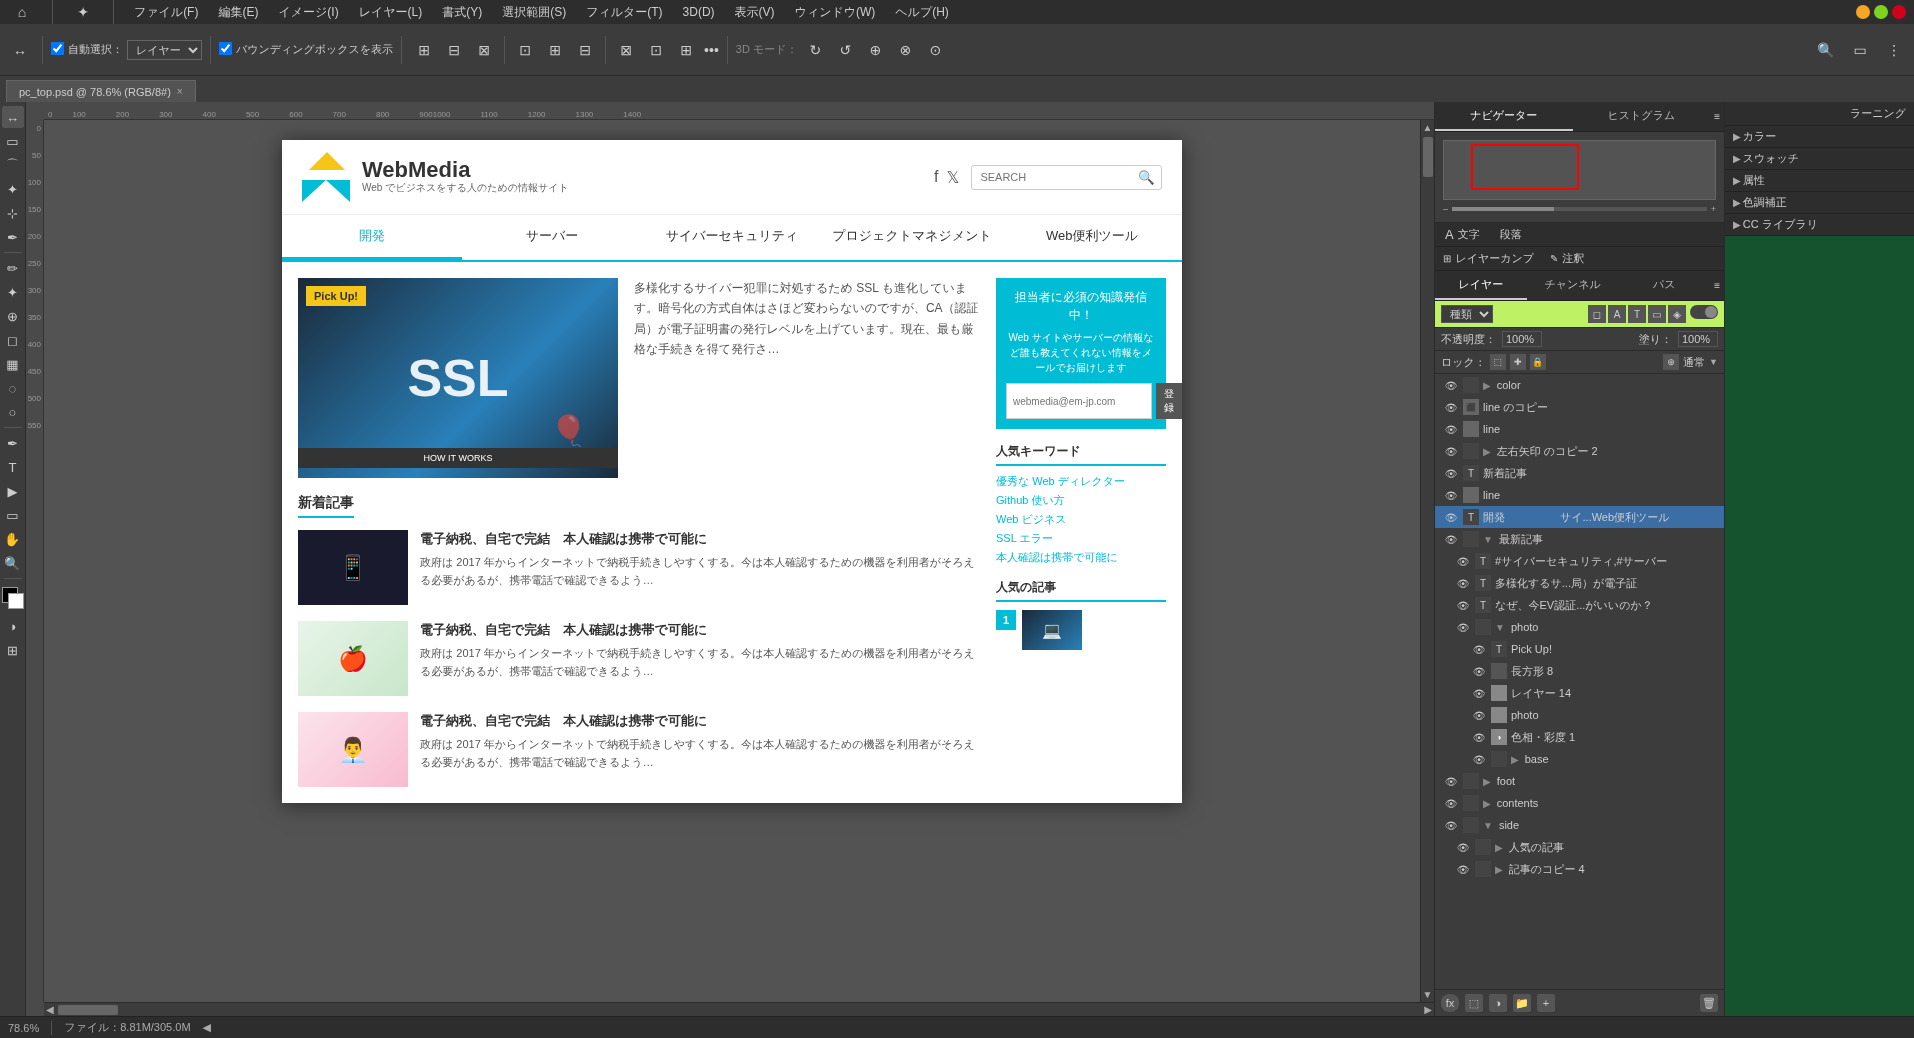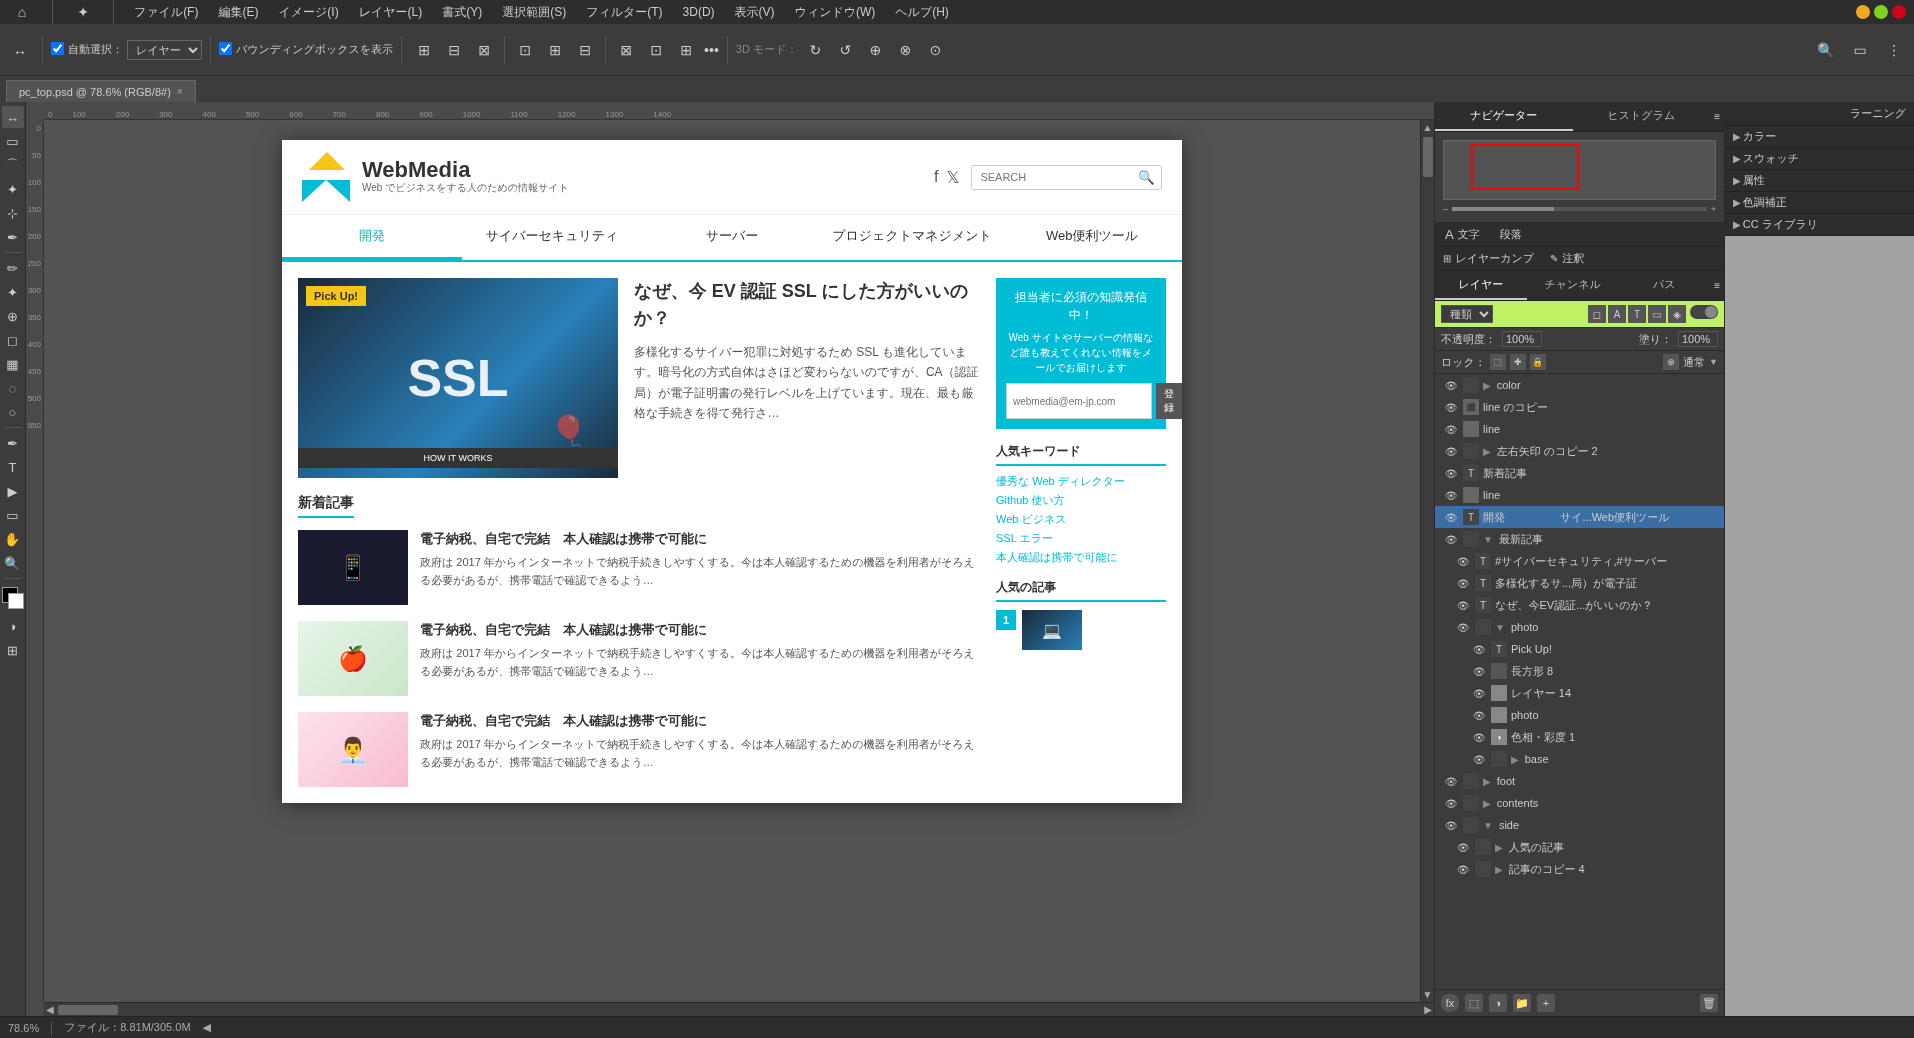--- a/index.html
+++ b/index.html
@@ -249,21 +249,21 @@
         <div class="ruler-h" style="flex:1;height:18px;background:#4a4a4a;border-bottom:1px solid #333;display:flex;align-items:flex-end;padding:0 4px;overflow:hidden;">
           <span style="font-size:8px;color:#999;margin-right:20px;">0</span>
           <span style="font-size:8px;color:#999;margin-right:30px;">100</span>
           <span style="font-size:8px;color:#999;margin-right:30px;">200</span>
           <span style="font-size:8px;color:#999;margin-right:30px;">300</span>
           <span style="font-size:8px;color:#999;margin-right:30px;">400</span>
           <span style="font-size:8px;color:#999;margin-right:30px;">500</span>
           <span style="font-size:8px;color:#999;margin-right:30px;">600</span>
           <span style="font-size:8px;color:#999;margin-right:30px;">700</span>
           <span style="font-size:8px;color:#999;margin-right:30px;">800</span>
-          <span style="font-size:8px;color:#999;margin-right:30px;">900</span>
+          <span style="font-size:8px;color:#999;">900</span>
           <span style="font-size:8px;color:#999;margin-right:30px;">1000</span>
           <span style="font-size:8px;color:#999;margin-right:30px;">1100</span>
           <span style="font-size:8px;color:#999;margin-right:30px;">1200</span>
           <span style="font-size:8px;color:#999;margin-right:30px;">1300</span>
           <span style="font-size:8px;color:#999;">1400</span>
         </div>
       </div>
       <div class="ruler-side-area">
         <div class="ruler-v" style="display:flex;flex-direction:column;align-items:flex-end;padding:4px 2px;gap:18px;font-size:8px;color:#999;">
           <span>0</span>
@@ -304,22 +304,22 @@
                 </div>
                 <div class="site-search">
                   <input type="text" placeholder="SEARCH" style="">
                   <button>🔍</button>
                 </div>
               </div>
             </div>
 
             <div class="site-nav">
               <div class="nav-item active">開発</div>
+              <div class="nav-item">サーバー</div>
               <div class="nav-item">サイバーセキュリティ</div>
-              <div class="nav-item">サーバー</div>
               <div class="nav-item">プロジェクトマネジメント</div>
               <div class="nav-item">Web便利ツール</div>
             </div>
 
             <div class="site-main">
               <div class="site-content">
 
                 <div class="hero">
                   <div class="hero-content">
                     <div style="position:relative;flex-shrink:0;">
@@ -327,21 +327,20 @@
                       <div class="hero-image">
                         <div style="position:absolute;inset:0;background:linear-gradient(135deg,#1a2a3a 0%,#2980b9 60%,#1a2a3a 100%);"></div>
                         <span class="ssl-text" style="position:relative;z-index:2;">SSL</span>
                         <div style="position:absolute;bottom:30px;right:30px;font-size:30px;opacity:0.6;">🎈</div>
                         <div style="position:absolute;bottom:10px;left:0;right:0;background:#333;height:20px;display:flex;align-items:center;justify-content:center;gap:8px;">
                           <span style="color:white;font-size:9px;">HOW IT WORKS</span>
                         </div>
                       </div>
                     </div>
                     <div class="hero-text">
-                      <div class="hero-title">なぜ、今 EV 認証 SSL にした方がいいのか？</div>
                       <div class="hero-desc">多様化するサイバー犯罪に対処するため SSL も進化しています。暗号化の方式自体はさほど変わらないのですが、CA（認証局）が電子証明書の発行レベルを上げています。現在、最も厳格な手続きを得て発行さ…</div>
                     </div>
                   </div>
                 </div>
 
                 <div>
                   <div class="section-title">新着記事</div>
                   <div class="article-list">
 
                     <div class="article-item">
@@ -693,21 +692,21 @@
       <div style="background:#3c3c3c;border-top:1px solid #2a2a2a;padding:4px 6px;display:flex;gap:6px;align-items:center;">
         <div style="width:18px;height:18px;background:#555;display:flex;align-items:center;justify-content:center;cursor:pointer;color:#ccc;font-size:11px;border-radius:8px;">fx</div>
         <div style="width:18px;height:18px;background:#555;display:flex;align-items:center;justify-content:center;cursor:pointer;color:#ccc;font-size:11px;border-radius:2px;">⬚</div>
         <div style="width:18px;height:18px;background:#555;display:flex;align-items:center;justify-content:center;cursor:pointer;color:#ccc;font-size:11px;border-radius:2px;">◑</div>
         <div style="width:18px;height:18px;background:#555;display:flex;align-items:center;justify-content:center;cursor:pointer;color:#ccc;font-size:11px;border-radius:2px;">📁</div>
         <div style="width:18px;height:18px;background:#555;display:flex;align-items:center;justify-content:center;cursor:pointer;color:#ccc;font-size:11px;border-radius:2px;">+</div>
         <div style="width:18px;height:18px;background:#555;display:flex;align-items:center;justify-content:center;cursor:pointer;color:#ccc;font-size:11px;border-radius:2px;margin-left:auto;">🗑</div>
       </div>
     </div>
 
-    <div style="width:190px;background:#a3a3a3;border-left:1px solid #2a2a2a;flex-shrink:0;display:flex;flex-direction:column;">
+    <div style="width:190px;background:#14532d;border-left:1px solid #2a2a2a;flex-shrink:0;display:flex;flex-direction:column;">
       <div style="background:#2d2d2d;padding:4px 8px;text-align:right;border-bottom:1px solid #222;">
         <span style="color:#ccc;font-size:11px;cursor:pointer;">ラーニング</span>
       </div>
 
       <div style="background:#2d2d2d;padding:3px 8px;display:flex;align-items:center;gap:2px;border-bottom:1px solid #222;">
         <span style="font-size:10px;color:#aaa;cursor:pointer;">▶</span>
         <span style="color:#ccc;font-size:11px;">カラー</span>
       </div>
 
       <div style="background:#2d2d2d;padding:3px 8px;display:flex;align-items:center;gap:2px;border-bottom:1px solid #222;">

